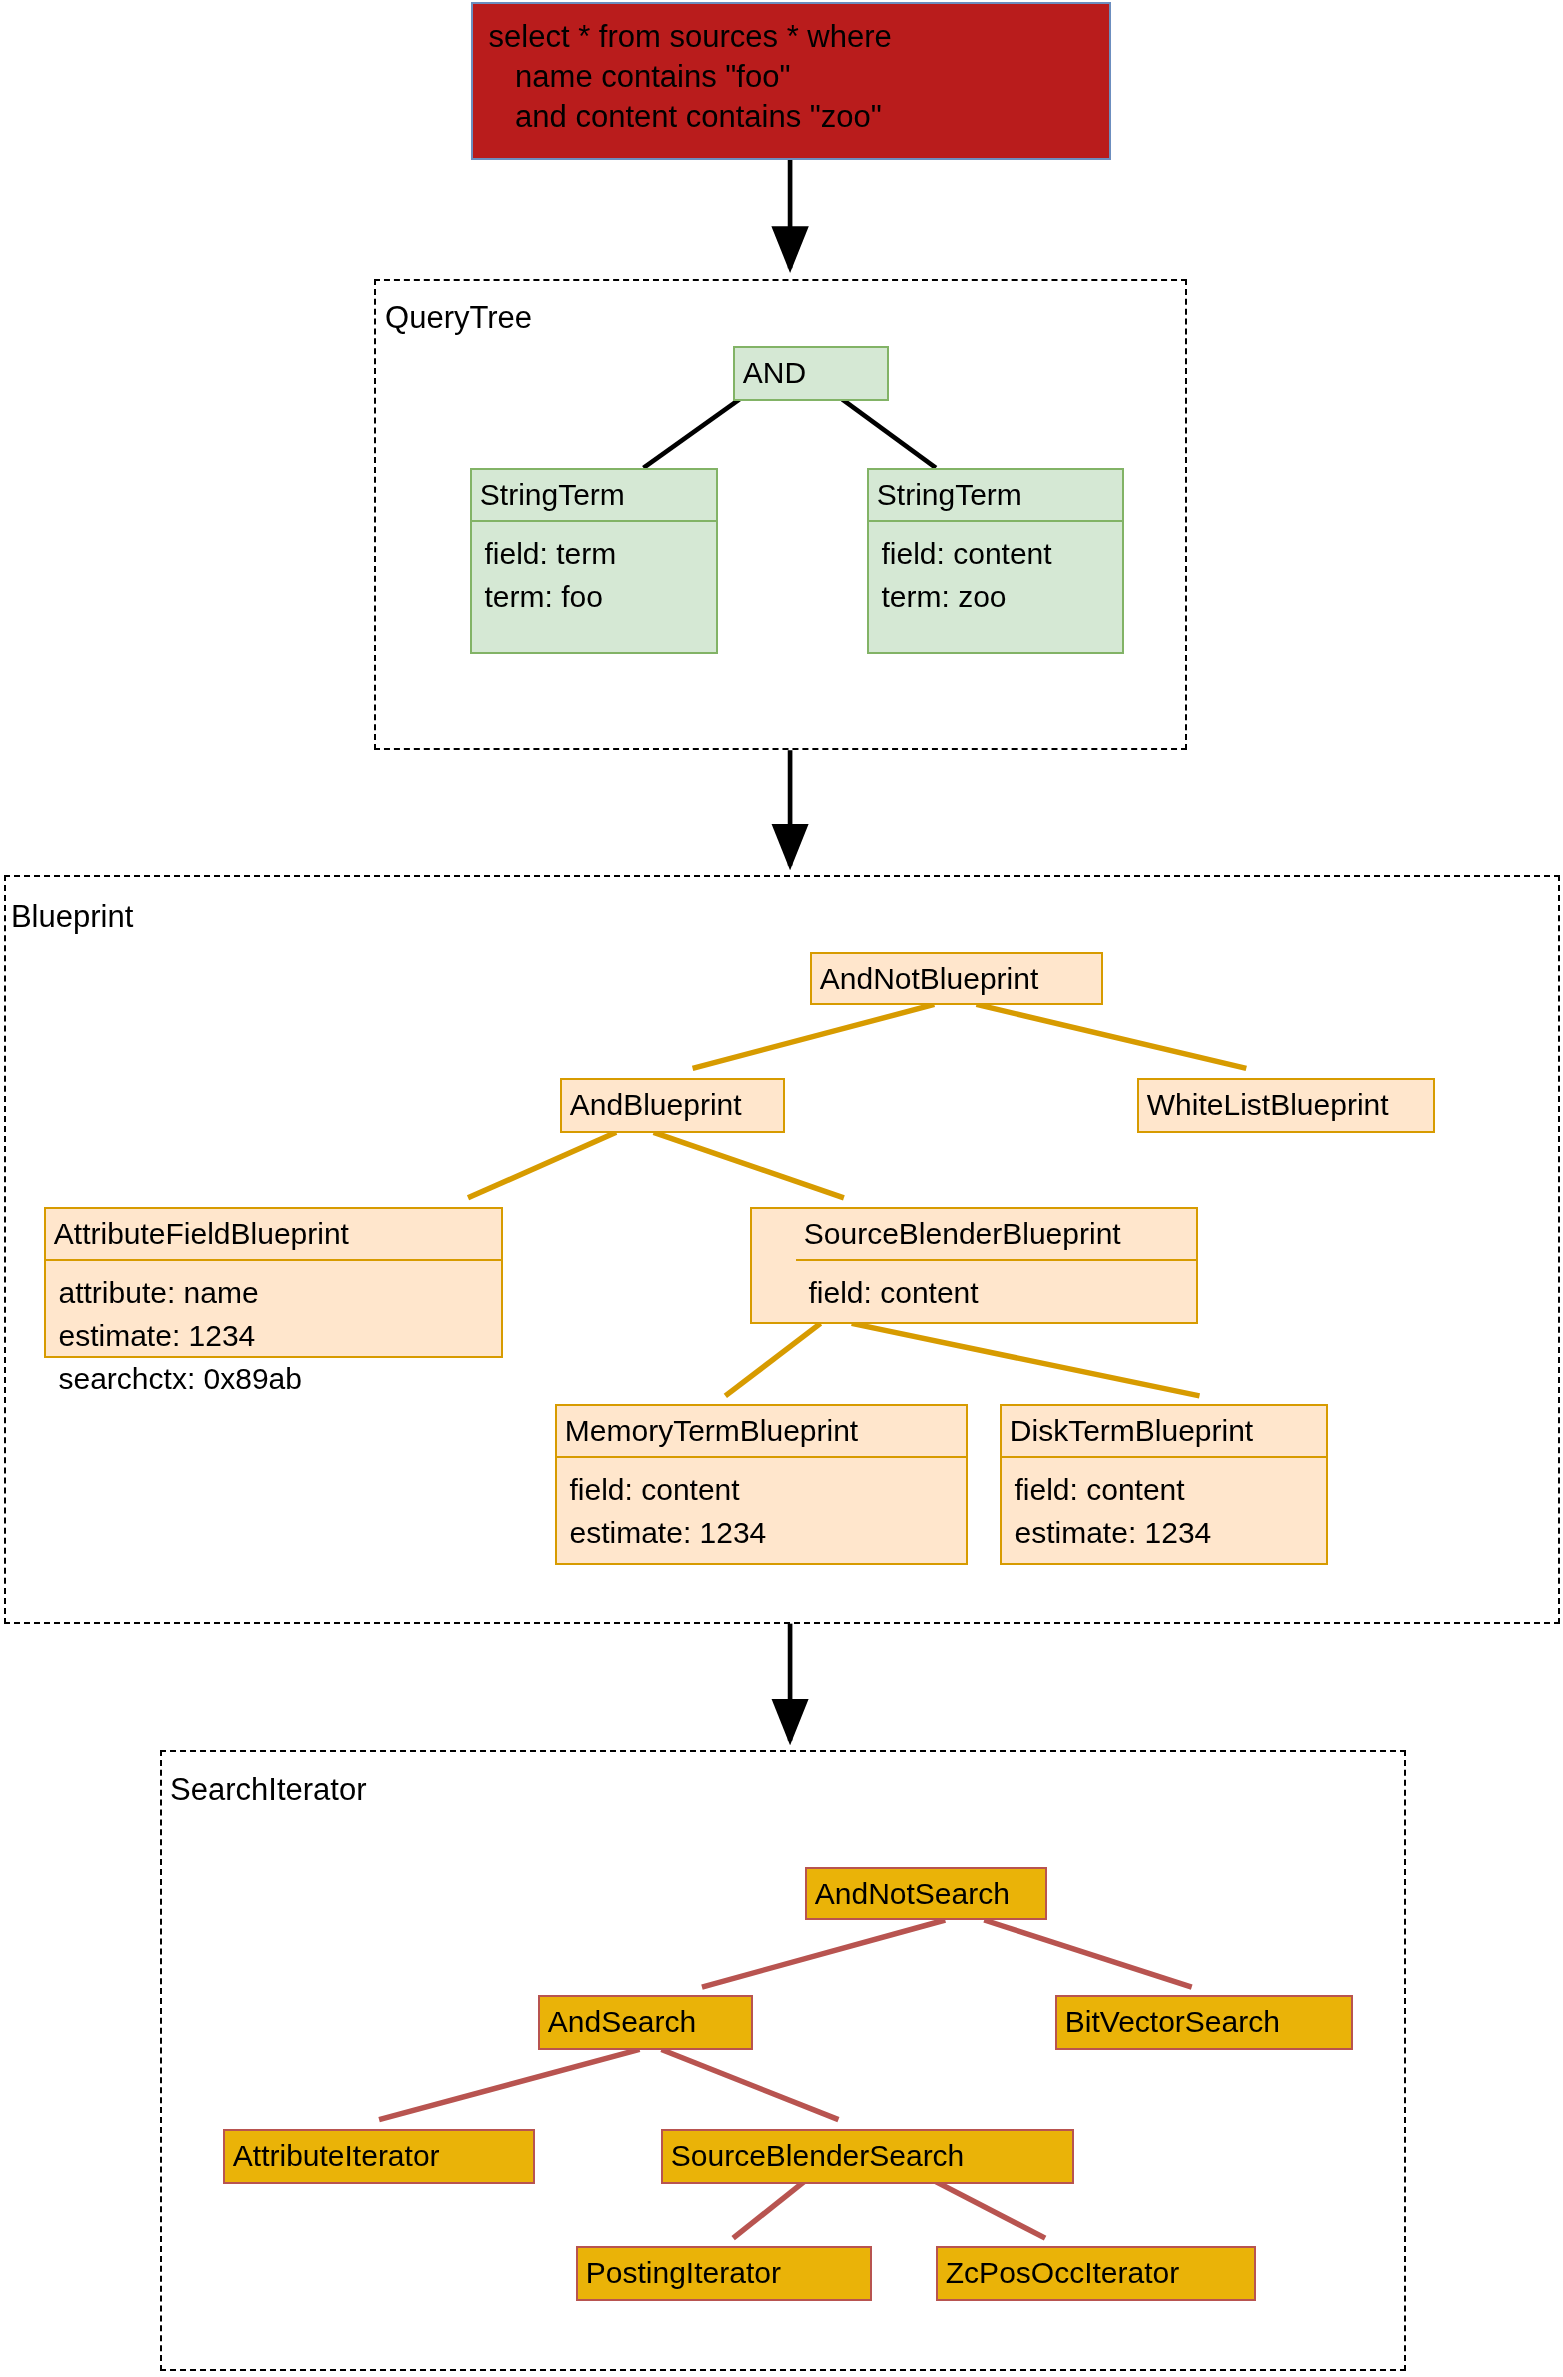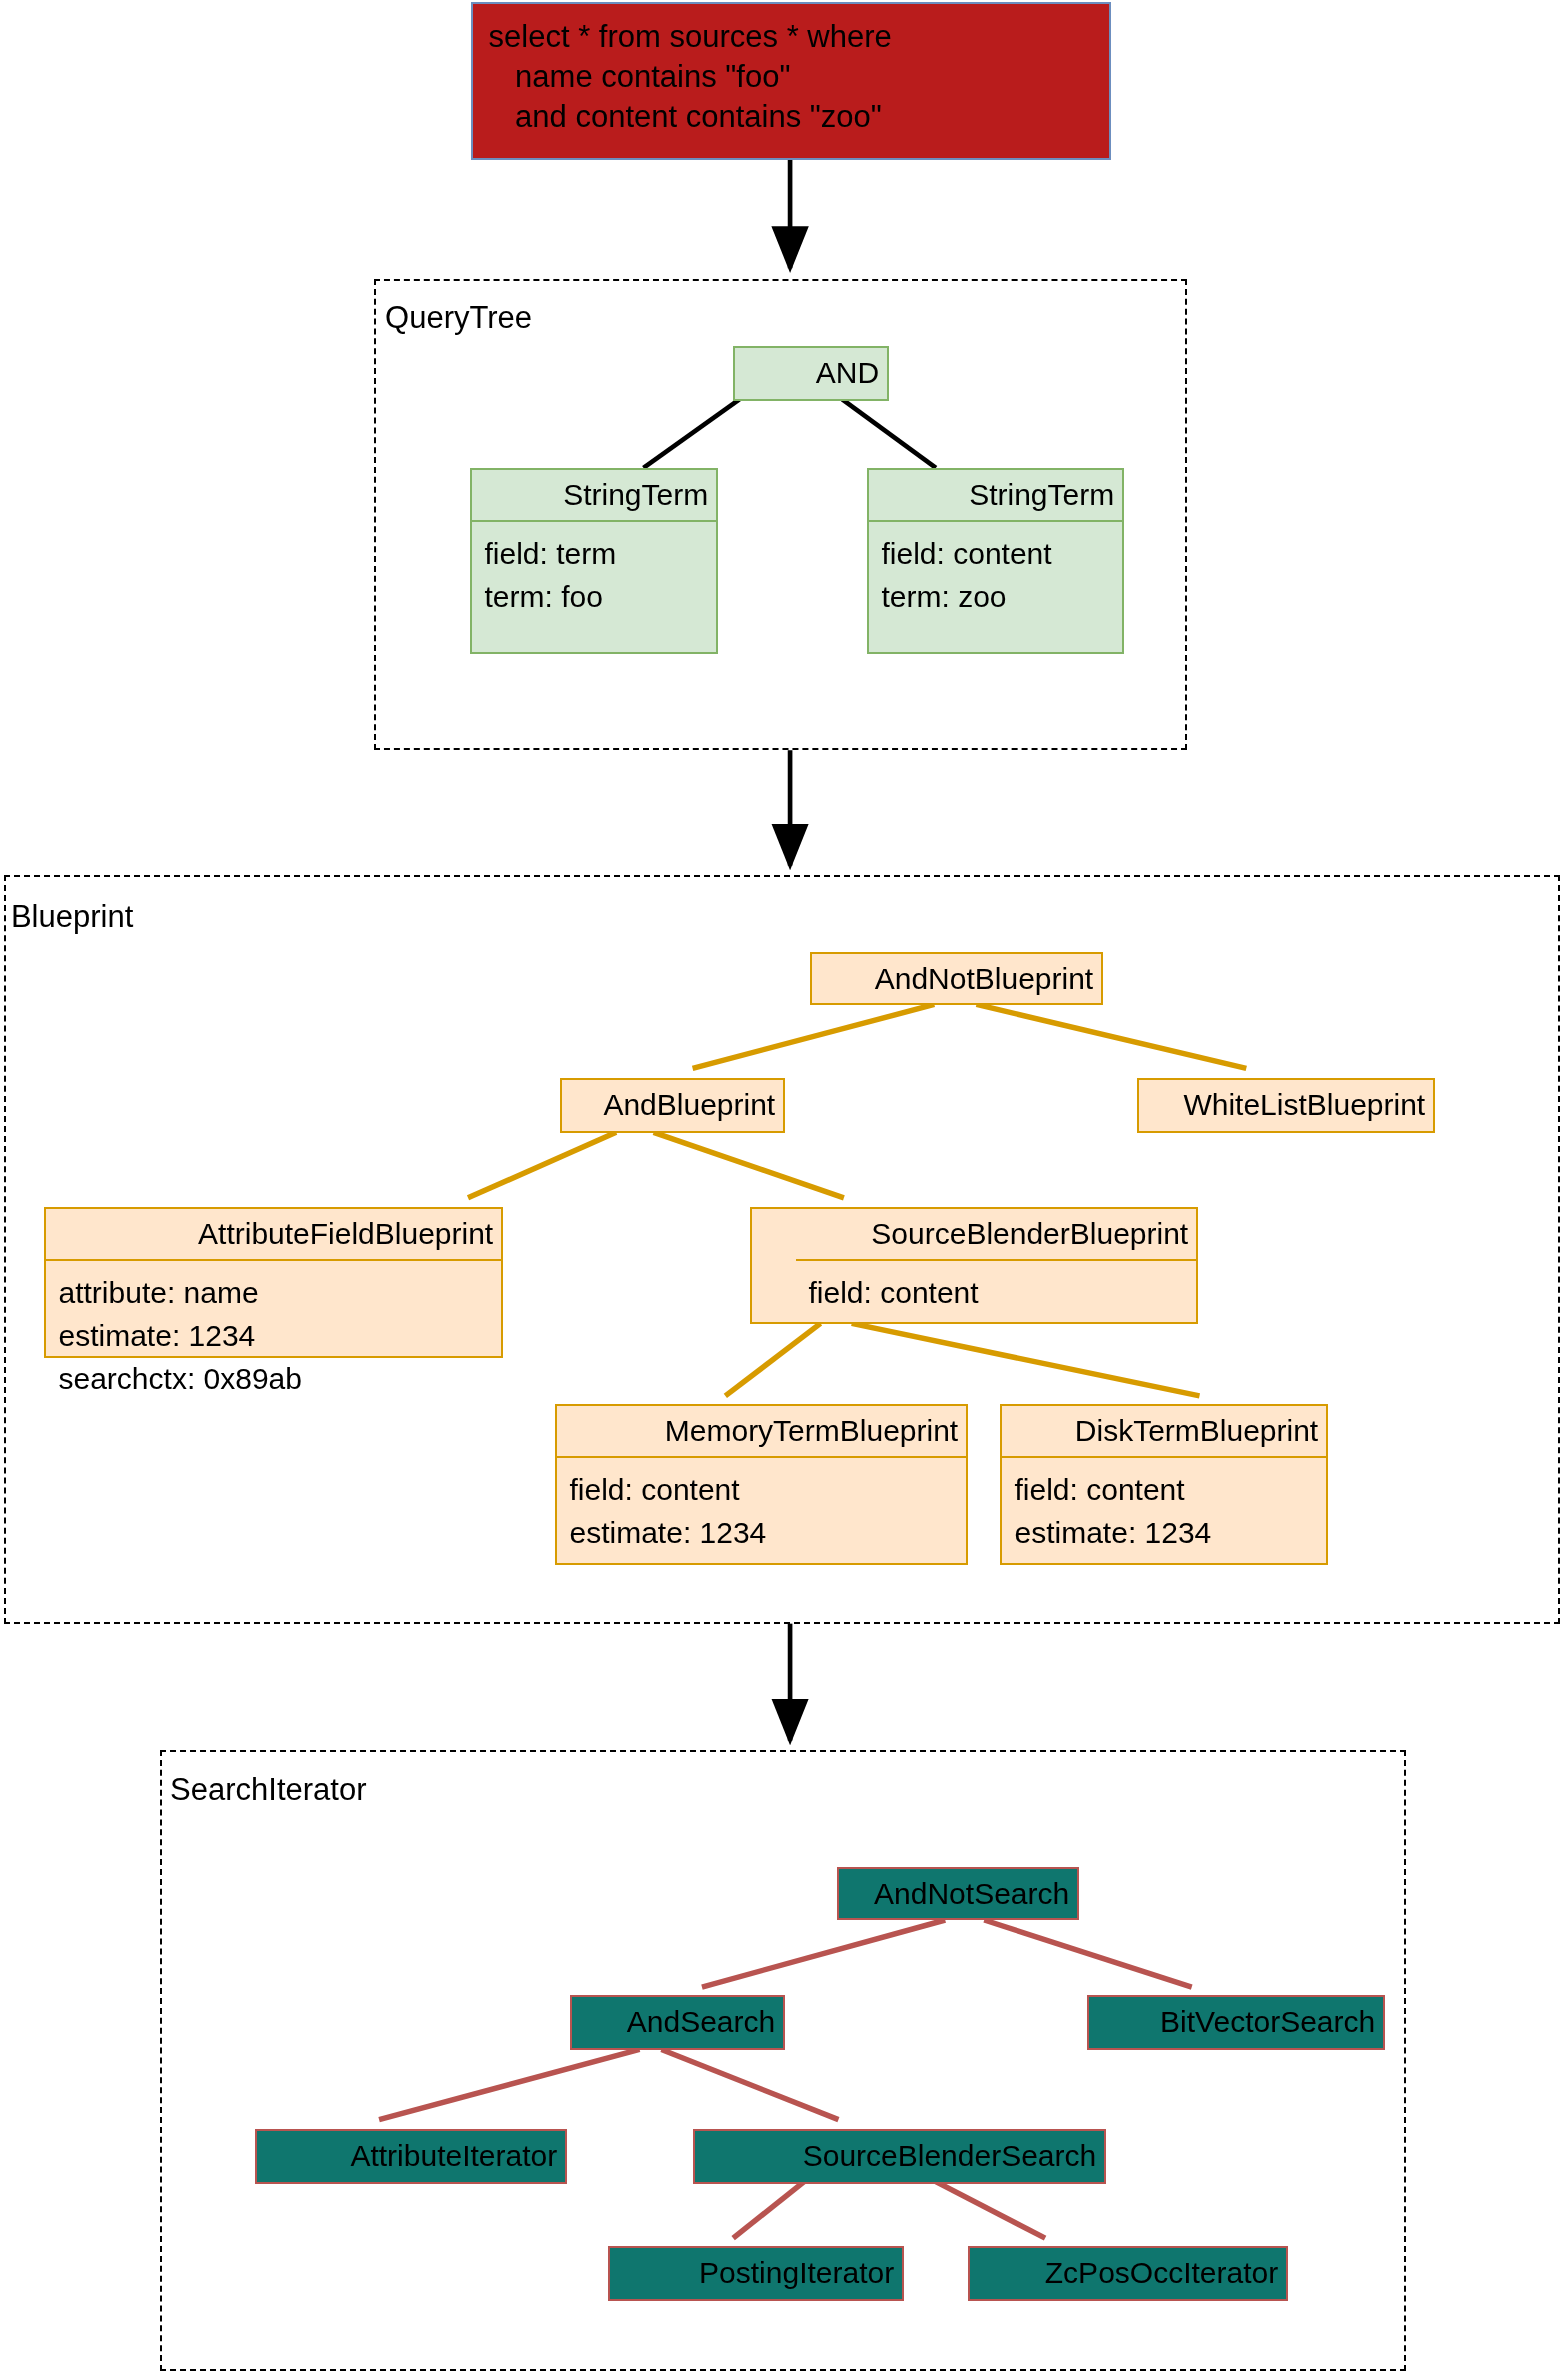--- a/index.html
+++ b/index.html
@@ -18,21 +18,21 @@
     overflow: hidden;
   }
   .node {
     position: absolute;
     box-sizing: border-box;
     border-width: 2.3px;
     border-style: solid;
     z-index: 5;
   }
   .node .title {
-    text-align: right;
+    text-align: left;
     font-size: 30px;
     line-height: 1.18;
     color: #000000;
     padding: 7px 7.8px 7.8px 7.8px;
     white-space: nowrap;
   }
   .node .divider {
     height: 2.3px;
     width: 100%;
   }
@@ -42,21 +42,21 @@
     line-height: 1.42;
     color: #000000;
     white-space: nowrap;
   }
   
   .blue  { background: #b91c1c; border-color: #6c8ebf; }
   .green { background: #d5e8d4; border-color: #82b366; }
   .green .divider { background: #82b366; }
   .orange { background: #ffe6cc; border-color: #d79b00; }
   .orange .divider { background: #d79b00; }
-  .pink  { background: #0f766e; border-color: #b85450; margin-left: 32px; }
+  .pink  { background: #eab308; border-color: #b85450; }
 
   .query-box .body {
     padding: 12.5px 14px 14px 15.6px;
     font-size: 31px;
     line-height: 1.30;
   }
   .query-box .body .indent { padding-left: 26.5px; display: block; }
 
   
   .group {

